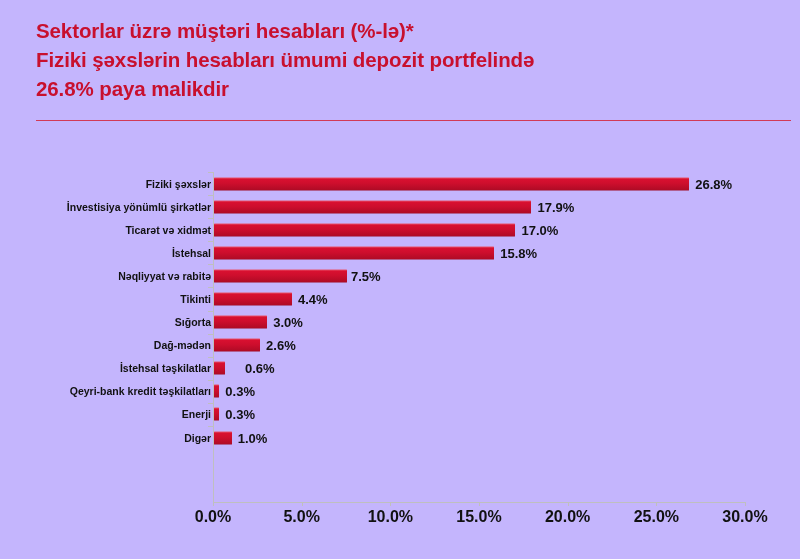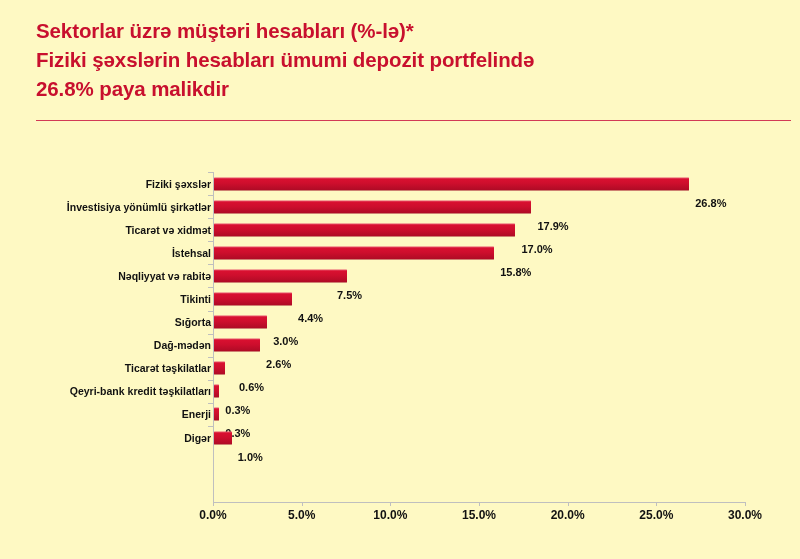--- a/index.html
+++ b/index.html
@@ -7,21 +7,21 @@
     width: 800px;
     height: 559px;
     background: #ffffff;
     font-family: "Liberation Sans", sans-serif;
     overflow: hidden;
   }
   #page {
     position: relative;
     width: 800px;
     height: 559px;
-    background: #fef9c3;
+    background: #c4b5fd;
   }
 
   
   .title-block {
     position: absolute;
     left: 36px;
     top: 16px;
     width: 756px;
   }
   .title-line {
@@ -107,25 +107,24 @@
         #D81030 14%,
         #CE0E2D 45%,
         #B20B26 92%,
         #9E0A22 100%);
     border-radius: 0.5px;
   }
   .val-label {
     position: absolute;
     top: 50%;
     transform: translateY(-50%);
-    font-size: 11px;
+    font-size: 13px;
     font-weight: bold;
     color: #111111;
     white-space: nowrap;
-    margin-top: 19px;
   }
 
   
   .xticks {
     position: absolute;
     left: 0;
     top: 502px;
     width: 800px;
     height: 24px;
   }
@@ -138,21 +137,21 @@
     left: 0;
     top: 0;
     width: 1px;
     height: 4px;
     background: #BFBFBF;
   }
   .xtick .txt {
     position: absolute;
     top: 6px;
     transform: translateX(-50%);
-    font-size: 12px;
+    font-size: 16px;
     font-weight: bold;
     color: #111111;
     white-space: nowrap;
   }
 </style>
 </head>
 <body>
 
 <div id="page">
 
@@ -188,21 +187,21 @@
         <div class="row">
           <div class="tick-y"></div>
           <div class="cat-label">İstehsal</div>
           <div class="bar" style="width: 280.187px;"></div>
           <div class="val-label" style="left: 500.187px; text-align: center;">15.8%</div>
         </div>
         <div class="row">
           <div class="tick-y"></div>
           <div class="cat-label">Nəqliyyat və rabitə</div>
           <div class="bar" style="width: 133px;"></div>
-          <div class="val-label" style="left: 337px; text-align: center;">7.5%</div>
+          <div class="val-label" style="left: 351px; text-align: center;">7.5%</div>
         </div>
         <div class="row">
           <div class="tick-y"></div>
           <div class="cat-label">Tikinti</div>
           <div class="bar" style="width: 78.0267px;"></div>
           <div class="val-label" style="left: 298.027px;">4.4%</div>
         </div>
         <div class="row">
           <div class="tick-y"></div>
           <div class="cat-label">Sığorta</div>
@@ -210,23 +209,23 @@
           <div class="val-label" style="left: 273.2px;">3.0%</div>
         </div>
         <div class="row">
           <div class="tick-y"></div>
           <div class="cat-label">Dağ-mədən</div>
           <div class="bar" style="width: 46.1067px;"></div>
           <div class="val-label" style="left: 266.107px;">2.6%</div>
         </div>
         <div class="row">
           <div class="tick-y"></div>
-          <div class="cat-label">Ticarət təşkilatlar</div>
+          <div class="cat-label">İstehsal təşkilatlar</div>
           <div class="bar" style="width: 10.64px;"></div>
-          <div class="val-label" style="left: 239px;">0.6%</div>
+          <div class="val-label" style="left: 245px;">0.6%</div>
         </div>
         <div class="row">
           <div class="tick-y"></div>
           <div class="cat-label">Qeyri-bank kredit təşkilatları</div>
           <div class="bar" style="width: 5.32px;"></div>
           <div class="val-label" style="left: 225.32px;">0.3%</div>
         </div>
         <div class="row">
           <div class="tick-y"></div>
           <div class="cat-label">Enerji</div>

